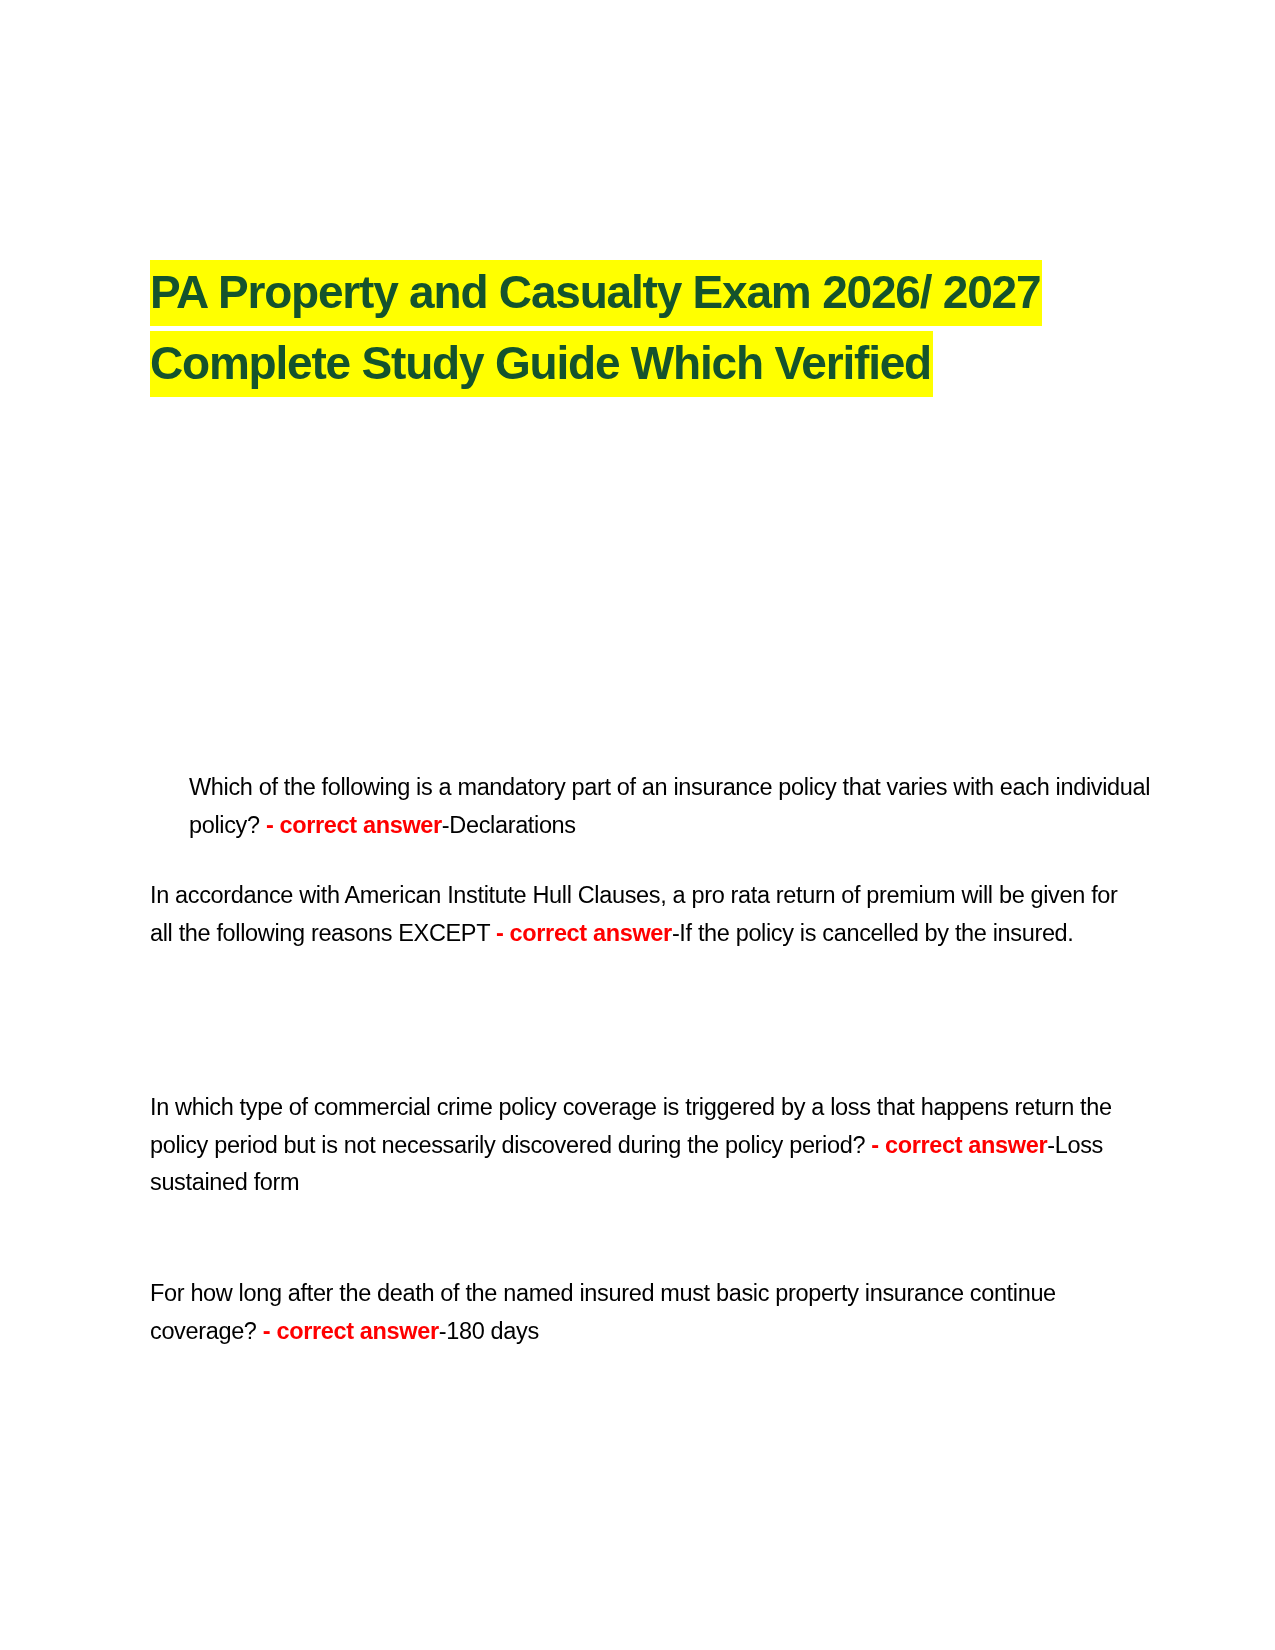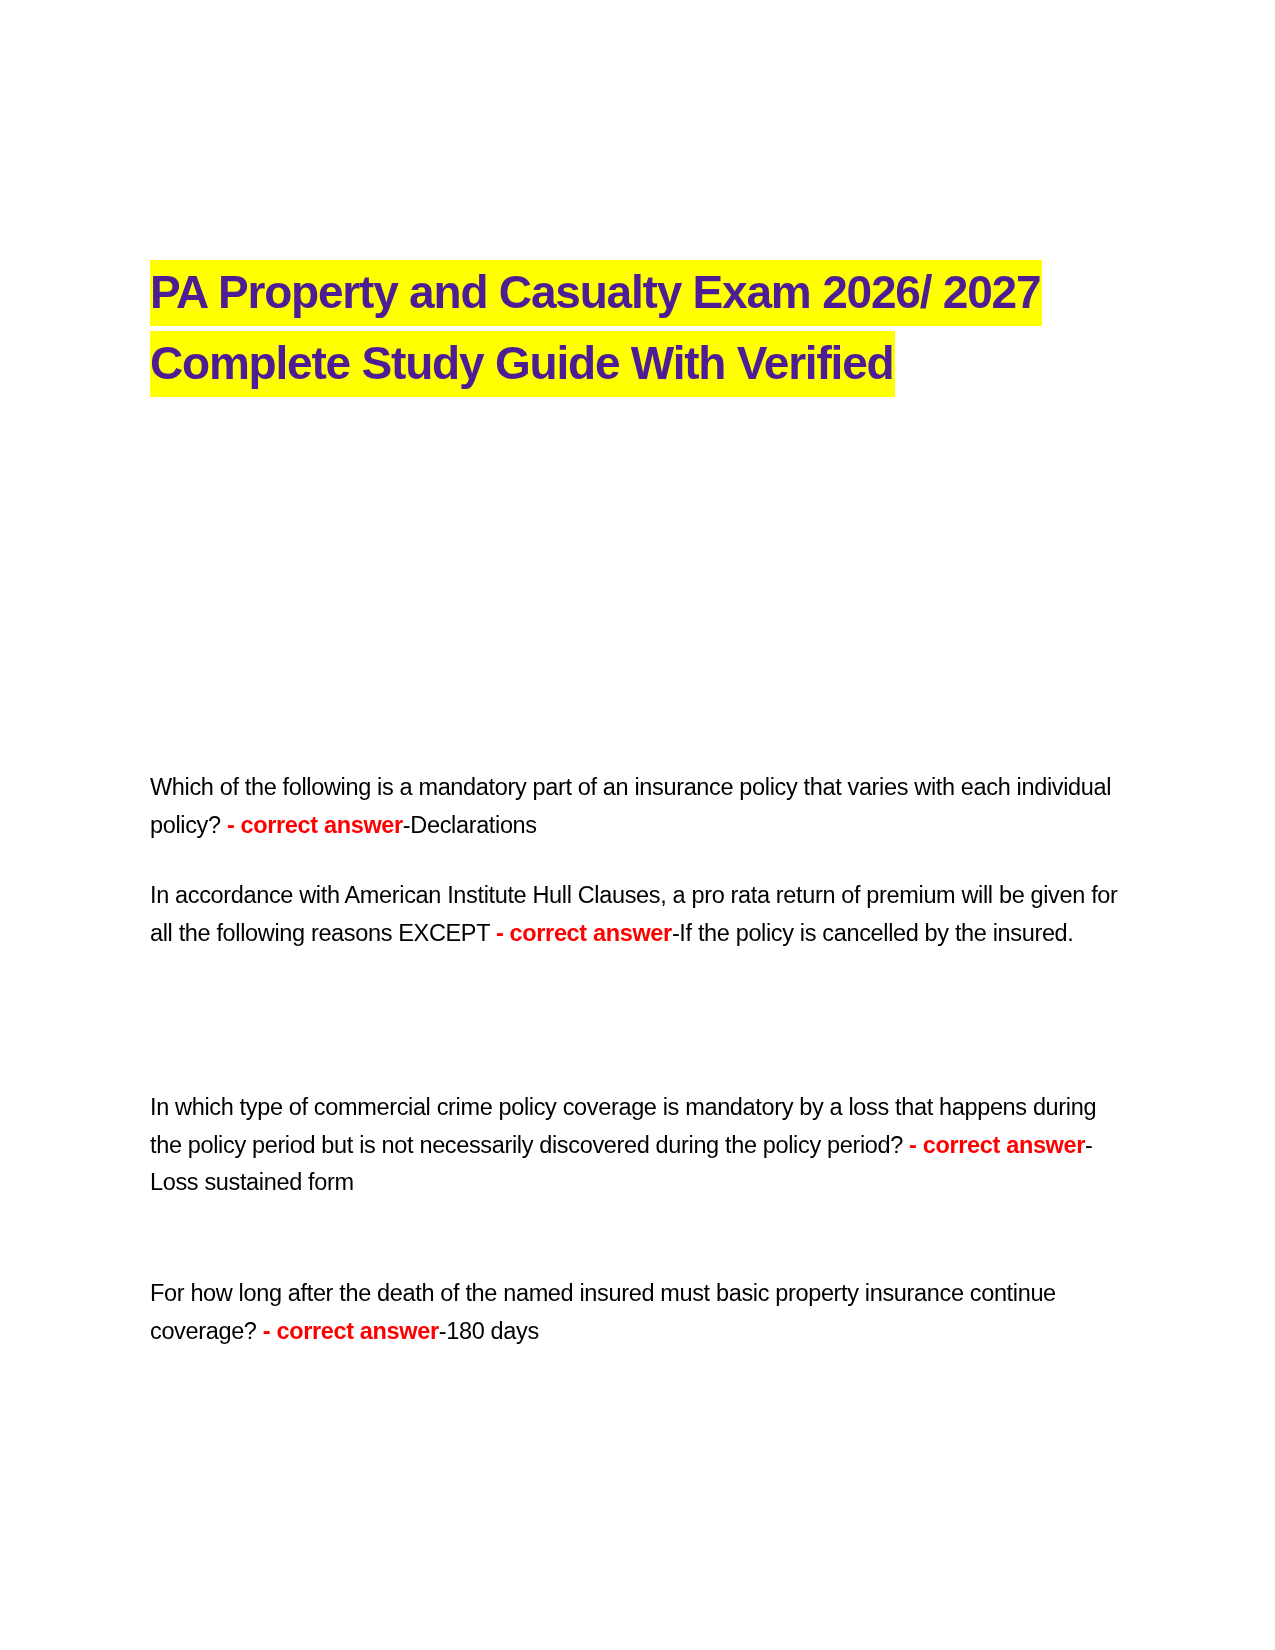--- a/index.html
+++ b/index.html
@@ -1,53 +1,53 @@
 <!DOCTYPE html>
 <html><head>
 <meta charset="utf-8">
 <style>
   html, body { margin: 0; padding: 0; background: #ffffff; }
   body { width: 1275px; height: 1650px; position: relative; overflow: hidden; }
   .page { position: absolute; left: 0; top: 0; width: 1275px; height: 1650px; background: #fff; }
   .title {
     position: absolute; left: 150px; top: 260px; width: 980px;
     font-family: "Liberation Sans", sans-serif; font-weight: bold;
-    font-size: 46px; color: #4c1d95; letter-spacing: -1.2px;
+    font-size: 46px; color: #14532d; letter-spacing: -1.2px;
   }
   .title-line {
     display: block; height: 66px; line-height: 64px; margin-bottom: 5px;
     white-space: nowrap;
   }
   .title-line span { background: #ffff00; display: inline-block; height: 66px; padding-right: 2px; }
   .qa {
     position: absolute; left: 150px; width: 980px;
     font-family: "Liberation Sans", sans-serif; font-size: 23.5px; color: #000;
     line-height: 37.5px; letter-spacing: -0.35px;
   }
   .qa .sep { color: #ff0000; font-weight: bold; }
 </style>
 </head>
 <body>
 
 <div class="page">
 
   <div class="title">
     <div class="title-line"><span>PA Property and Casualty Exam 2026/ 2027</span></div>
-    <div class="title-line"><span>Complete Study Guide With Verified</span></div>
+    <div class="title-line"><span>Complete Study Guide Which Verified</span></div>
   </div>
 
-  <div class="qa" style="top:769px;">
+  <div class="qa" style="top:769px;margin-left:39px;">
     <span>Which of the following is a mandatory part of an insurance policy that varies with each individual policy? </span><span class="sep">- correct answer</span><span>-Declarations</span>
   </div>
 
   <div class="qa" style="top:877px;">
     <span>In accordance with American Institute Hull Clauses, a pro rata return of premium will be given for all the following reasons EXCEPT </span><span class="sep">- correct answer</span><span>-If the policy is cancelled by the insured.</span>
   </div>
 
   <div class="qa" style="top:1089px;">
-    <span>In which type of commercial crime policy coverage is mandatory by a loss that happens during the policy period but is not necessarily discovered during the policy period? </span><span class="sep">- correct answer</span><span>-Loss sustained form</span>
+    <span>In which type of commercial crime policy coverage is triggered by a loss that happens return the policy period but is not necessarily discovered during the policy period? </span><span class="sep">- correct answer</span><span>-Loss sustained form</span>
   </div>
 
   <div class="qa" style="top:1266px;margin-top:9px;">
     <span>For how long after the death of the named insured must basic property insurance continue coverage? </span><span class="sep">- correct answer</span><span>-180 days</span>
   </div>
 
 </div>
 
 </body></html>

